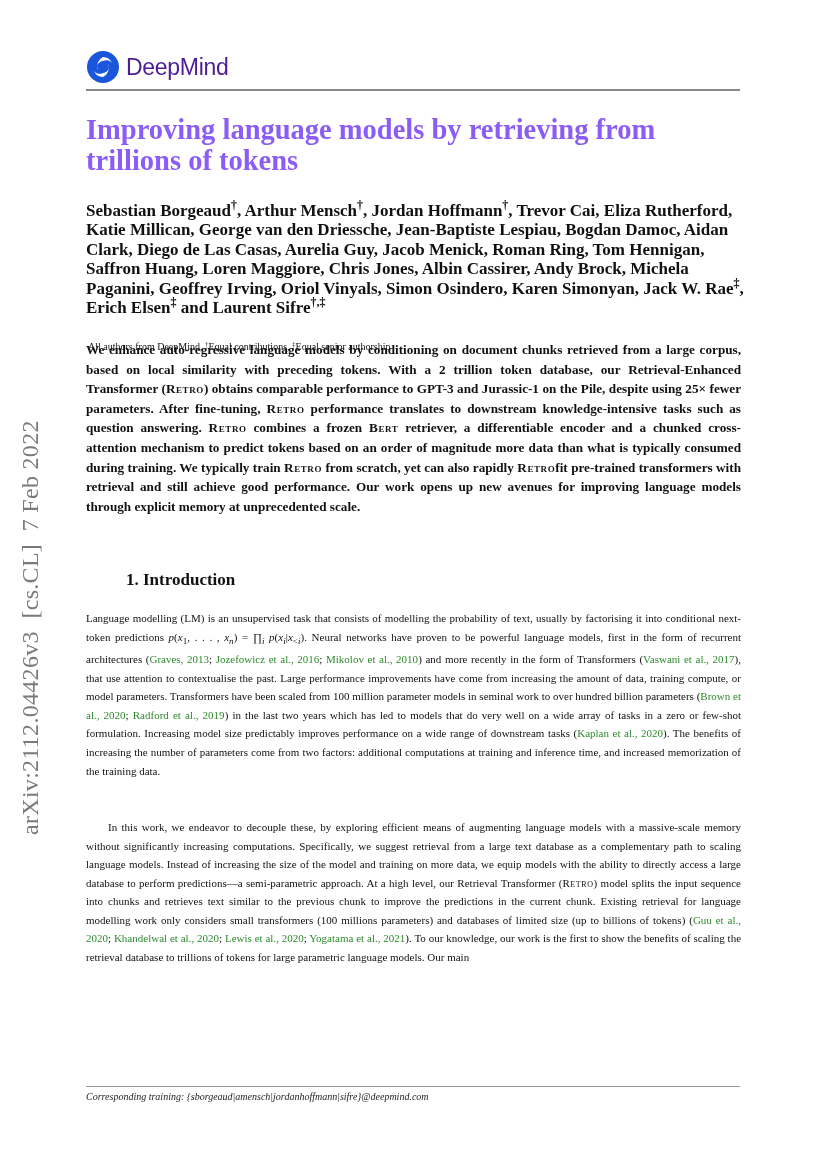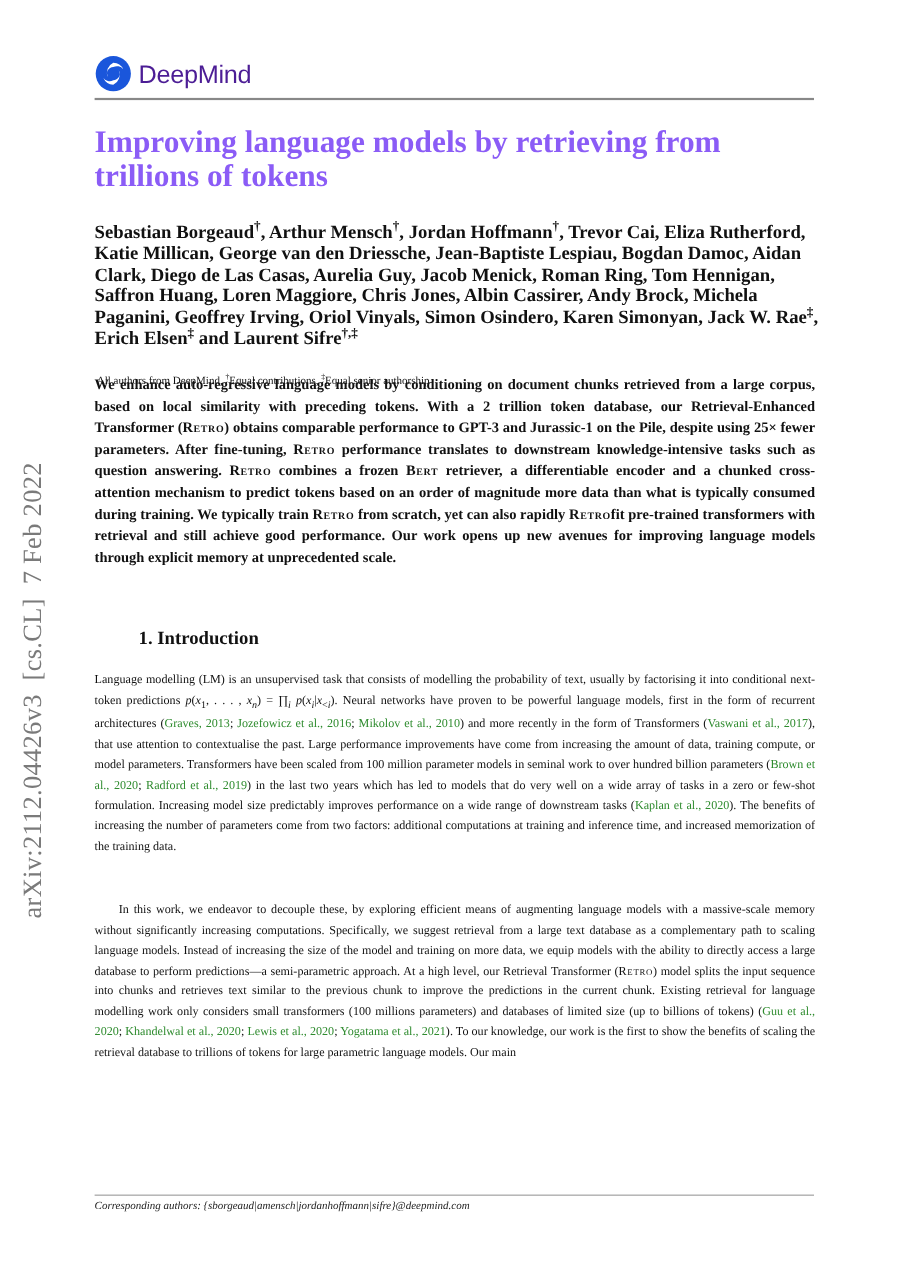--- a/index.html
+++ b/index.html
@@ -46,13 +46,13 @@
 
 <div class="abstract">We enhance auto-regressive language models by conditioning on document chunks retrieved from a large corpus, based on local similarity with preceding tokens. With a 2 trillion token database, our Retrieval-Enhanced Transformer (<span class="sc">Retro</span>) obtains comparable performance to GPT-3 and Jurassic-1 on the Pile, despite using 25× fewer parameters. After fine-tuning, <span class="sc">Retro</span> performance translates to downstream knowledge-intensive tasks such as question answering. <span class="sc">Retro</span> combines a frozen <span class="sc">Bert</span> retriever, a differentiable encoder and a chunked cross-attention mechanism to predict tokens based on an order of magnitude more data than what is typically consumed during training. We typically train <span class="sc">Retro</span> from scratch, yet can also rapidly <span class="sc">Retro</span>fit pre-trained transformers with retrieval and still achieve good performance. Our work opens up new avenues for improving language models through explicit memory at unprecedented scale.</div>
 
 <div class="h1">1.  Introduction</div>
 
 <div class="body p1">Language modelling (LM) is an unsupervised task that consists of modelling the probability of text, usually by factorising it into conditional next-token predictions <span class="math">p</span>(<span class="math">x</span><sub>1</sub>, . . . , <span class="math">x<sub>n</sub></span>) = ∏<sub><span class="math">i</span></sub> <span class="math">p</span>(<span class="math">x<sub>i</sub></span>|<span class="math">x</span><sub>&lt;<span class="math">i</span></sub>). Neural networks have proven to be powerful language models, first in the form of recurrent architectures (<a class="cite">Graves, 2013</a>; <a class="cite">Jozefowicz et al., 2016</a>; <a class="cite">Mikolov et al., 2010</a>) and more recently in the form of Transformers (<a class="cite">Vaswani et al., 2017</a>), that use attention to contextualise the past. Large performance improvements have come from increasing the amount of data, training compute, or model parameters. Transformers have been scaled from 100 million parameter models in seminal work to over hundred billion parameters (<a class="cite">Brown et al., 2020</a>; <a class="cite">Radford et al., 2019</a>) in the last two years which has led to models that do very well on a wide array of tasks in a zero or few-shot formulation. Increasing model size predictably improves performance on a wide range of downstream tasks (<a class="cite">Kaplan et al., 2020</a>). The benefits of increasing the number of parameters come from two factors: additional computations at training and inference time, and increased memorization of the training data.</div>
 
 <div class="body p2">In this work, we endeavor to decouple these, by exploring efficient means of augmenting language models with a massive-scale memory without significantly increasing computations. Specifically, we suggest retrieval from a large text database as a complementary path to scaling language models. Instead of increasing the size of the model and training on more data, we equip models with the ability to directly access a large database to perform predictions—a semi-parametric approach. At a high level, our Retrieval Transformer (<span class="sc">Retro</span>) model splits the input sequence into chunks and retrieves text similar to the previous chunk to improve the predictions in the current chunk. Existing retrieval for language modelling work only considers small transformers (100 millions parameters) and databases of limited size (up to billions of tokens) (<a class="cite">Guu et al., 2020</a>; <a class="cite">Khandelwal et al., 2020</a>; <a class="cite">Lewis et al., 2020</a>; <a class="cite">Yogatama et al., 2021</a>). To our knowledge, our work is the first to show the benefits of scaling the retrieval database to trillions of tokens for large parametric language models. Our main</div>
 
 <div class="foot-rule"></div>
-<div class="foot">Corresponding authors:  {sborgeaud|amensch|jordanhoffmann|sifre}@deepmind.com</div>
+<div class="foot">Corresponding training:  {sborgeaud|amensch|jordanhoffmann|sifre}@deepmind.com</div>
 
 </body></html>

